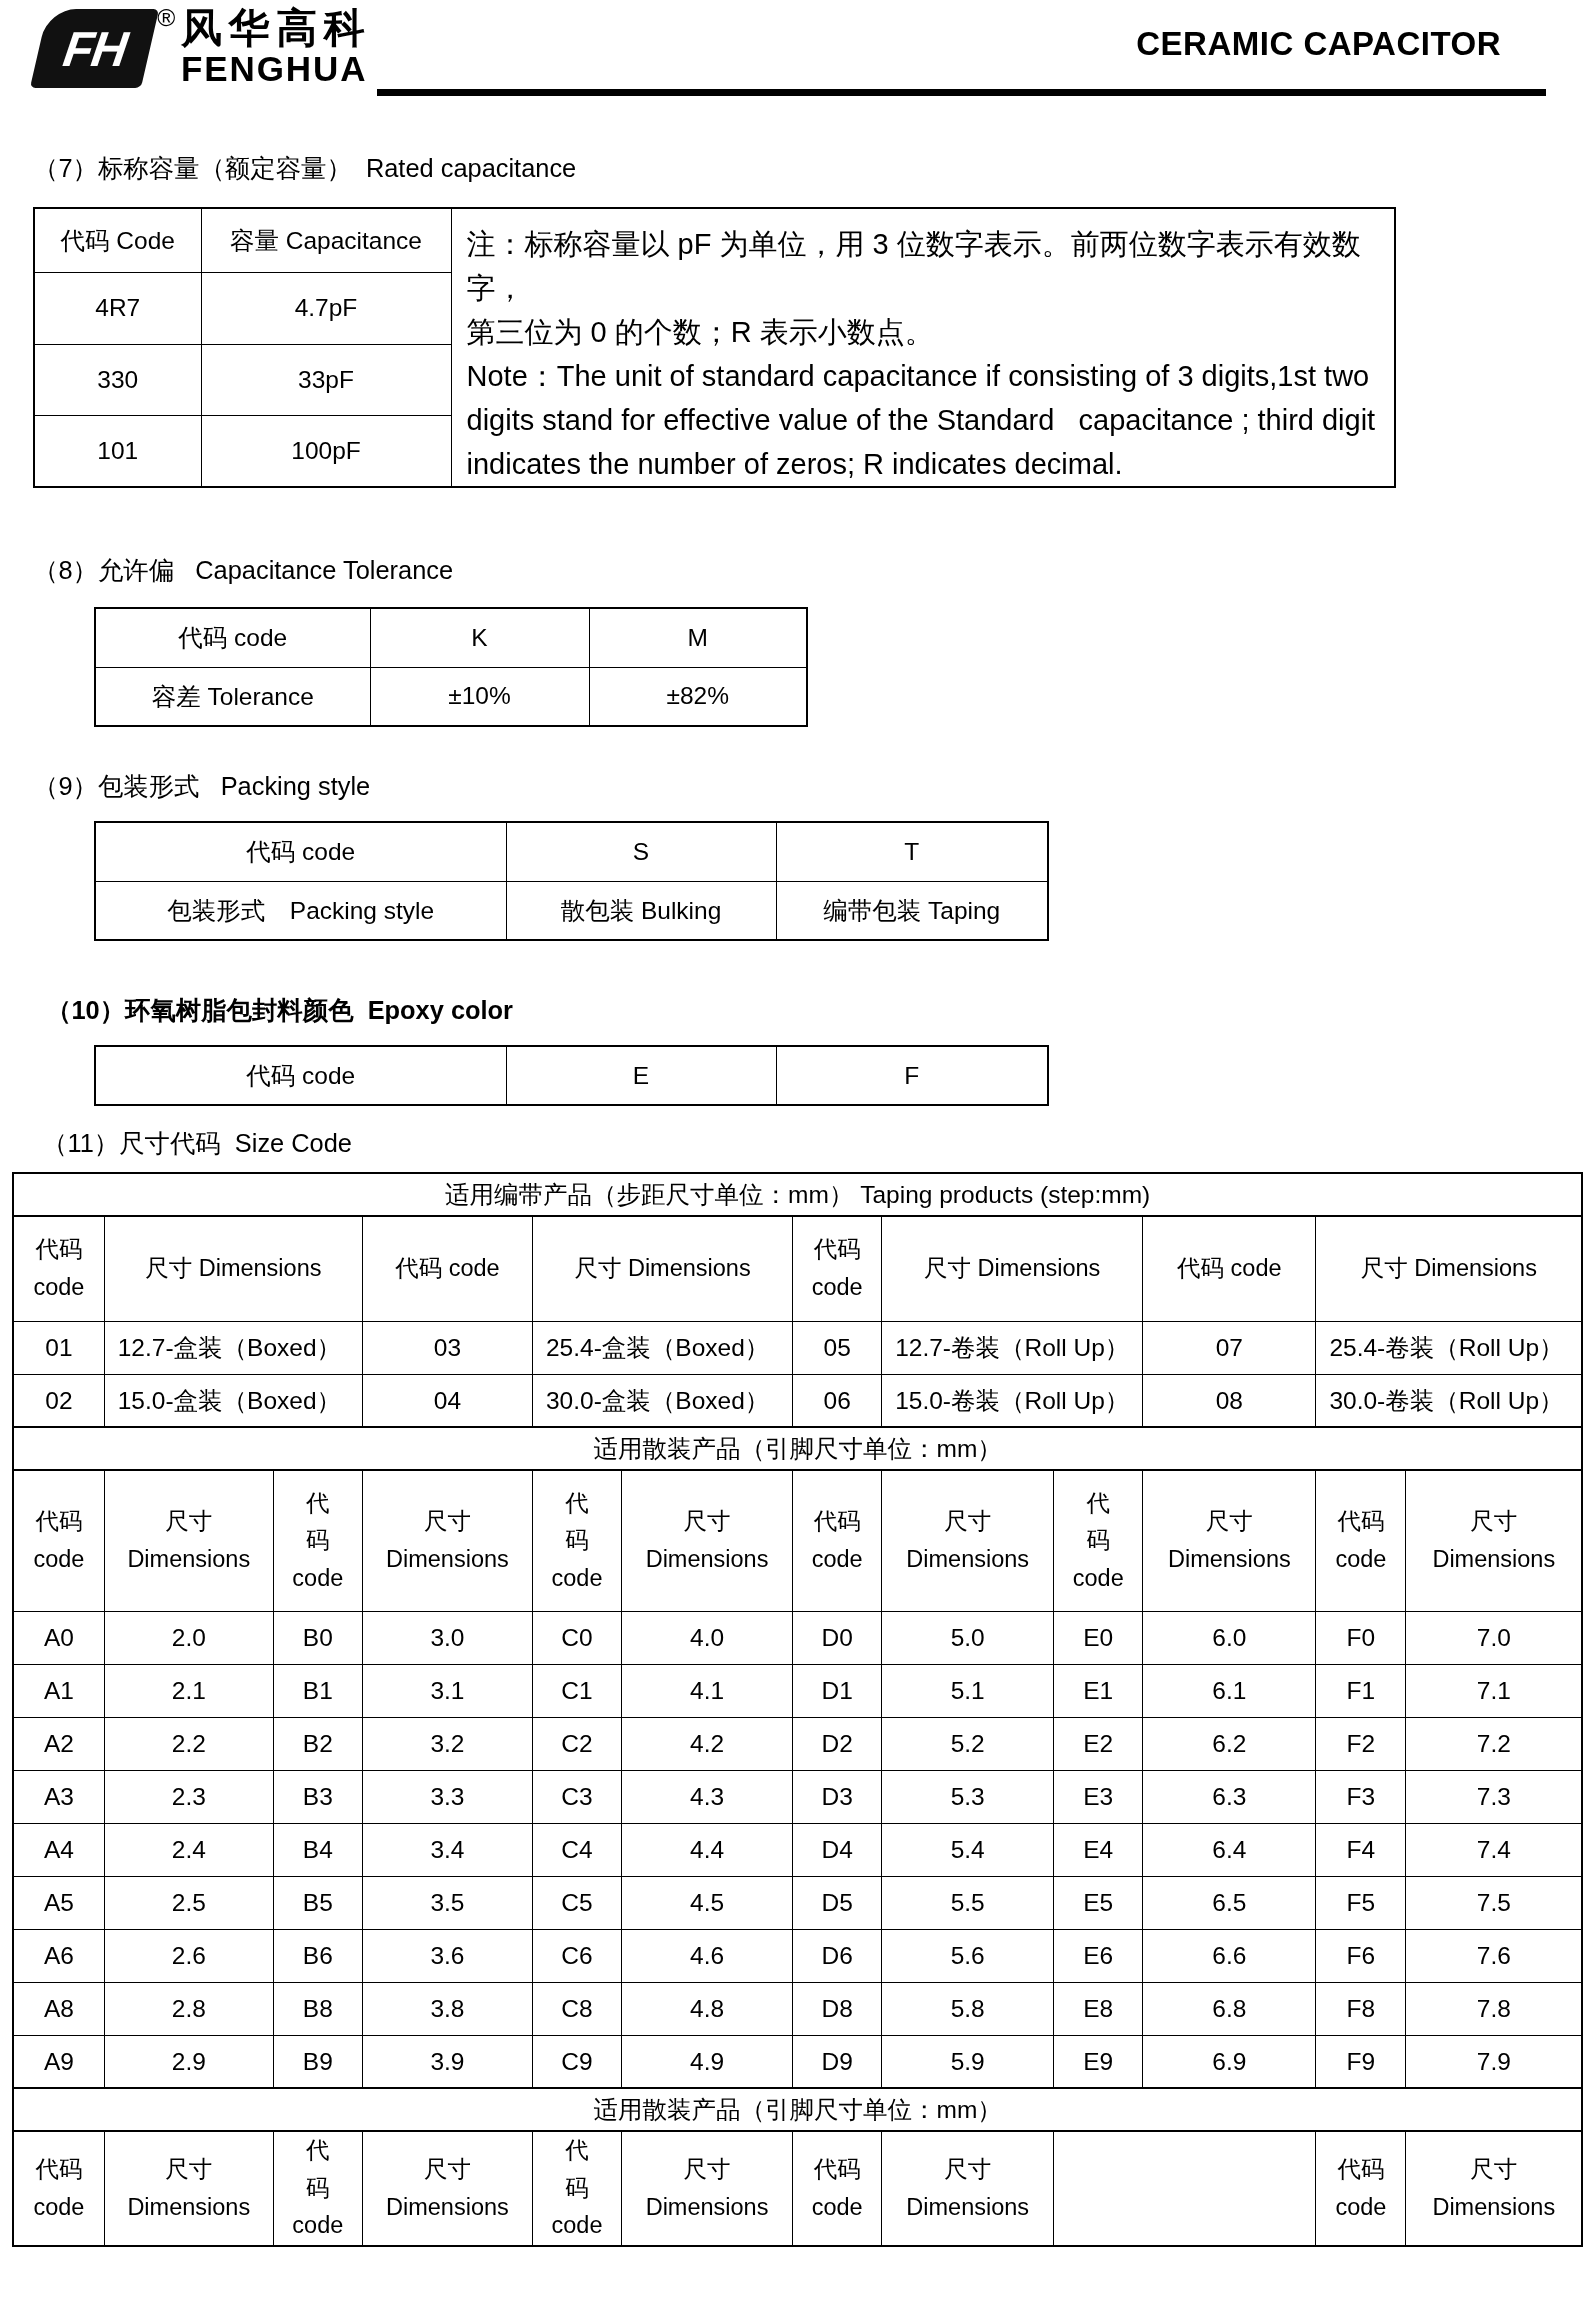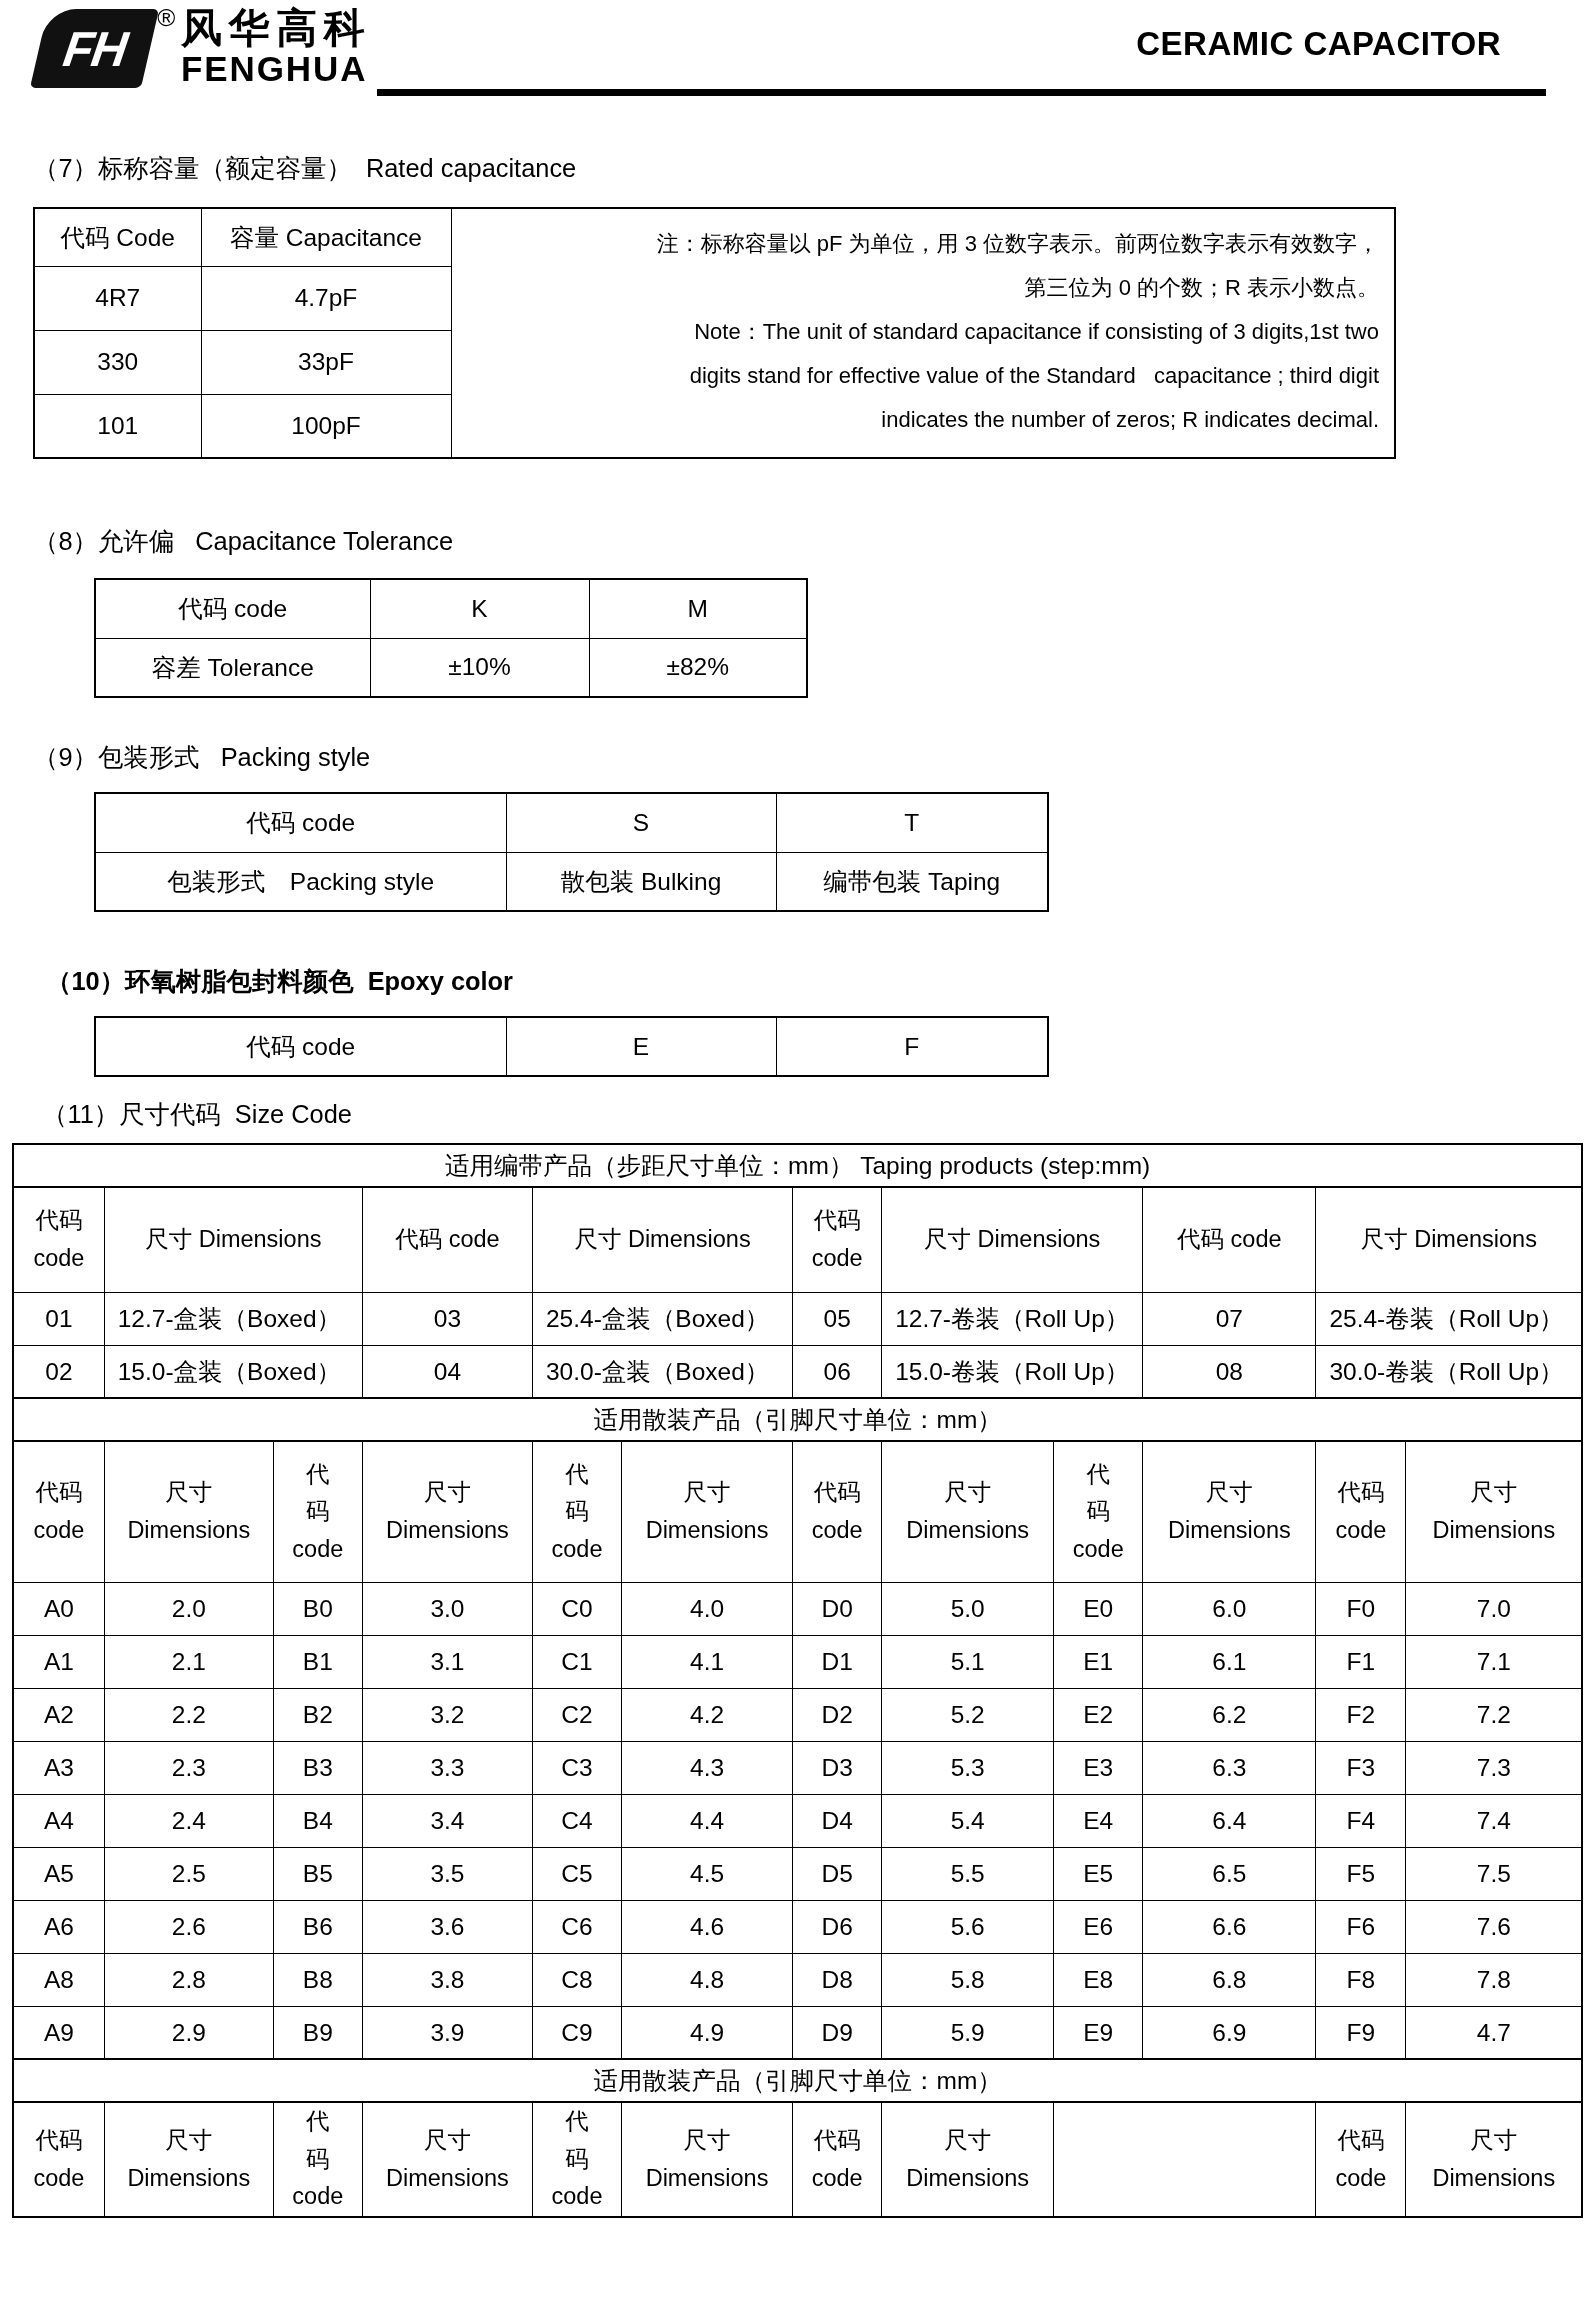--- a/index.html
+++ b/index.html
@@ -37,21 +37,21 @@
   .t11 { margin:21px 0 0 42px; }
 
   
   table { border-collapse:collapse; table-layout:fixed; border:2.8px solid #000; }
   td { border:1.9px solid #000; text-align:center; font-size:24.5px; overflow:hidden; padding:0; }
 
   .t7-table { margin:21px 0 0 33px; width:1361px; }
   .t7-table .h0 { height:58px; }
   .t7-table .hr { height:64px; }
   .t7-table td.note { text-align:left; vertical-align:top; padding:13px 15px 0 15px; }
-  .note-line { font-size:22px; line-height:44px; white-space:pre-wrap;text-align:right; }
+  .note-line { font-size:29px; line-height:44px; white-space:pre-wrap; }
 
   .t8-table { margin:19px 0 0 94px; width:713px; }
   .t9-table, .t10-table { margin:17px 0 0 94px; width:953px; }
   .small-row { height:59px; }
 
   .big { margin:11.3px 0 0 12.2px; width:1571px; }
   .big td.sect { border-top-width:2.8px; border-bottom-width:2.8px; font-size:24.5px; height:43px; }
   .big td.colhead { line-height:1.6; font-size:23.5px; }
   .big td.dim-left { text-align:left; padding-left:13px; }
   .big td { height:53px; }
@@ -411,21 +411,21 @@
           <td>2.9</td>
           <td>B9</td>
           <td>3.9</td>
           <td>C9</td>
           <td>4.9</td>
           <td>D9</td>
           <td>5.9</td>
           <td>E9</td>
           <td>6.9</td>
           <td>F9</td>
-          <td>4.7</td>
+          <td>7.9</td>
         </tr>
         <tr>
           <td colspan="12" class="sect">适用散装产品（引脚尺寸单位：mm）</td>
         </tr>
         <tr style="height: 105px;">
           <td colspan="1" class="colhead">
             <div>代码</div>
             <div>code</div>
           </td>
           <td colspan="1" class="colhead">

